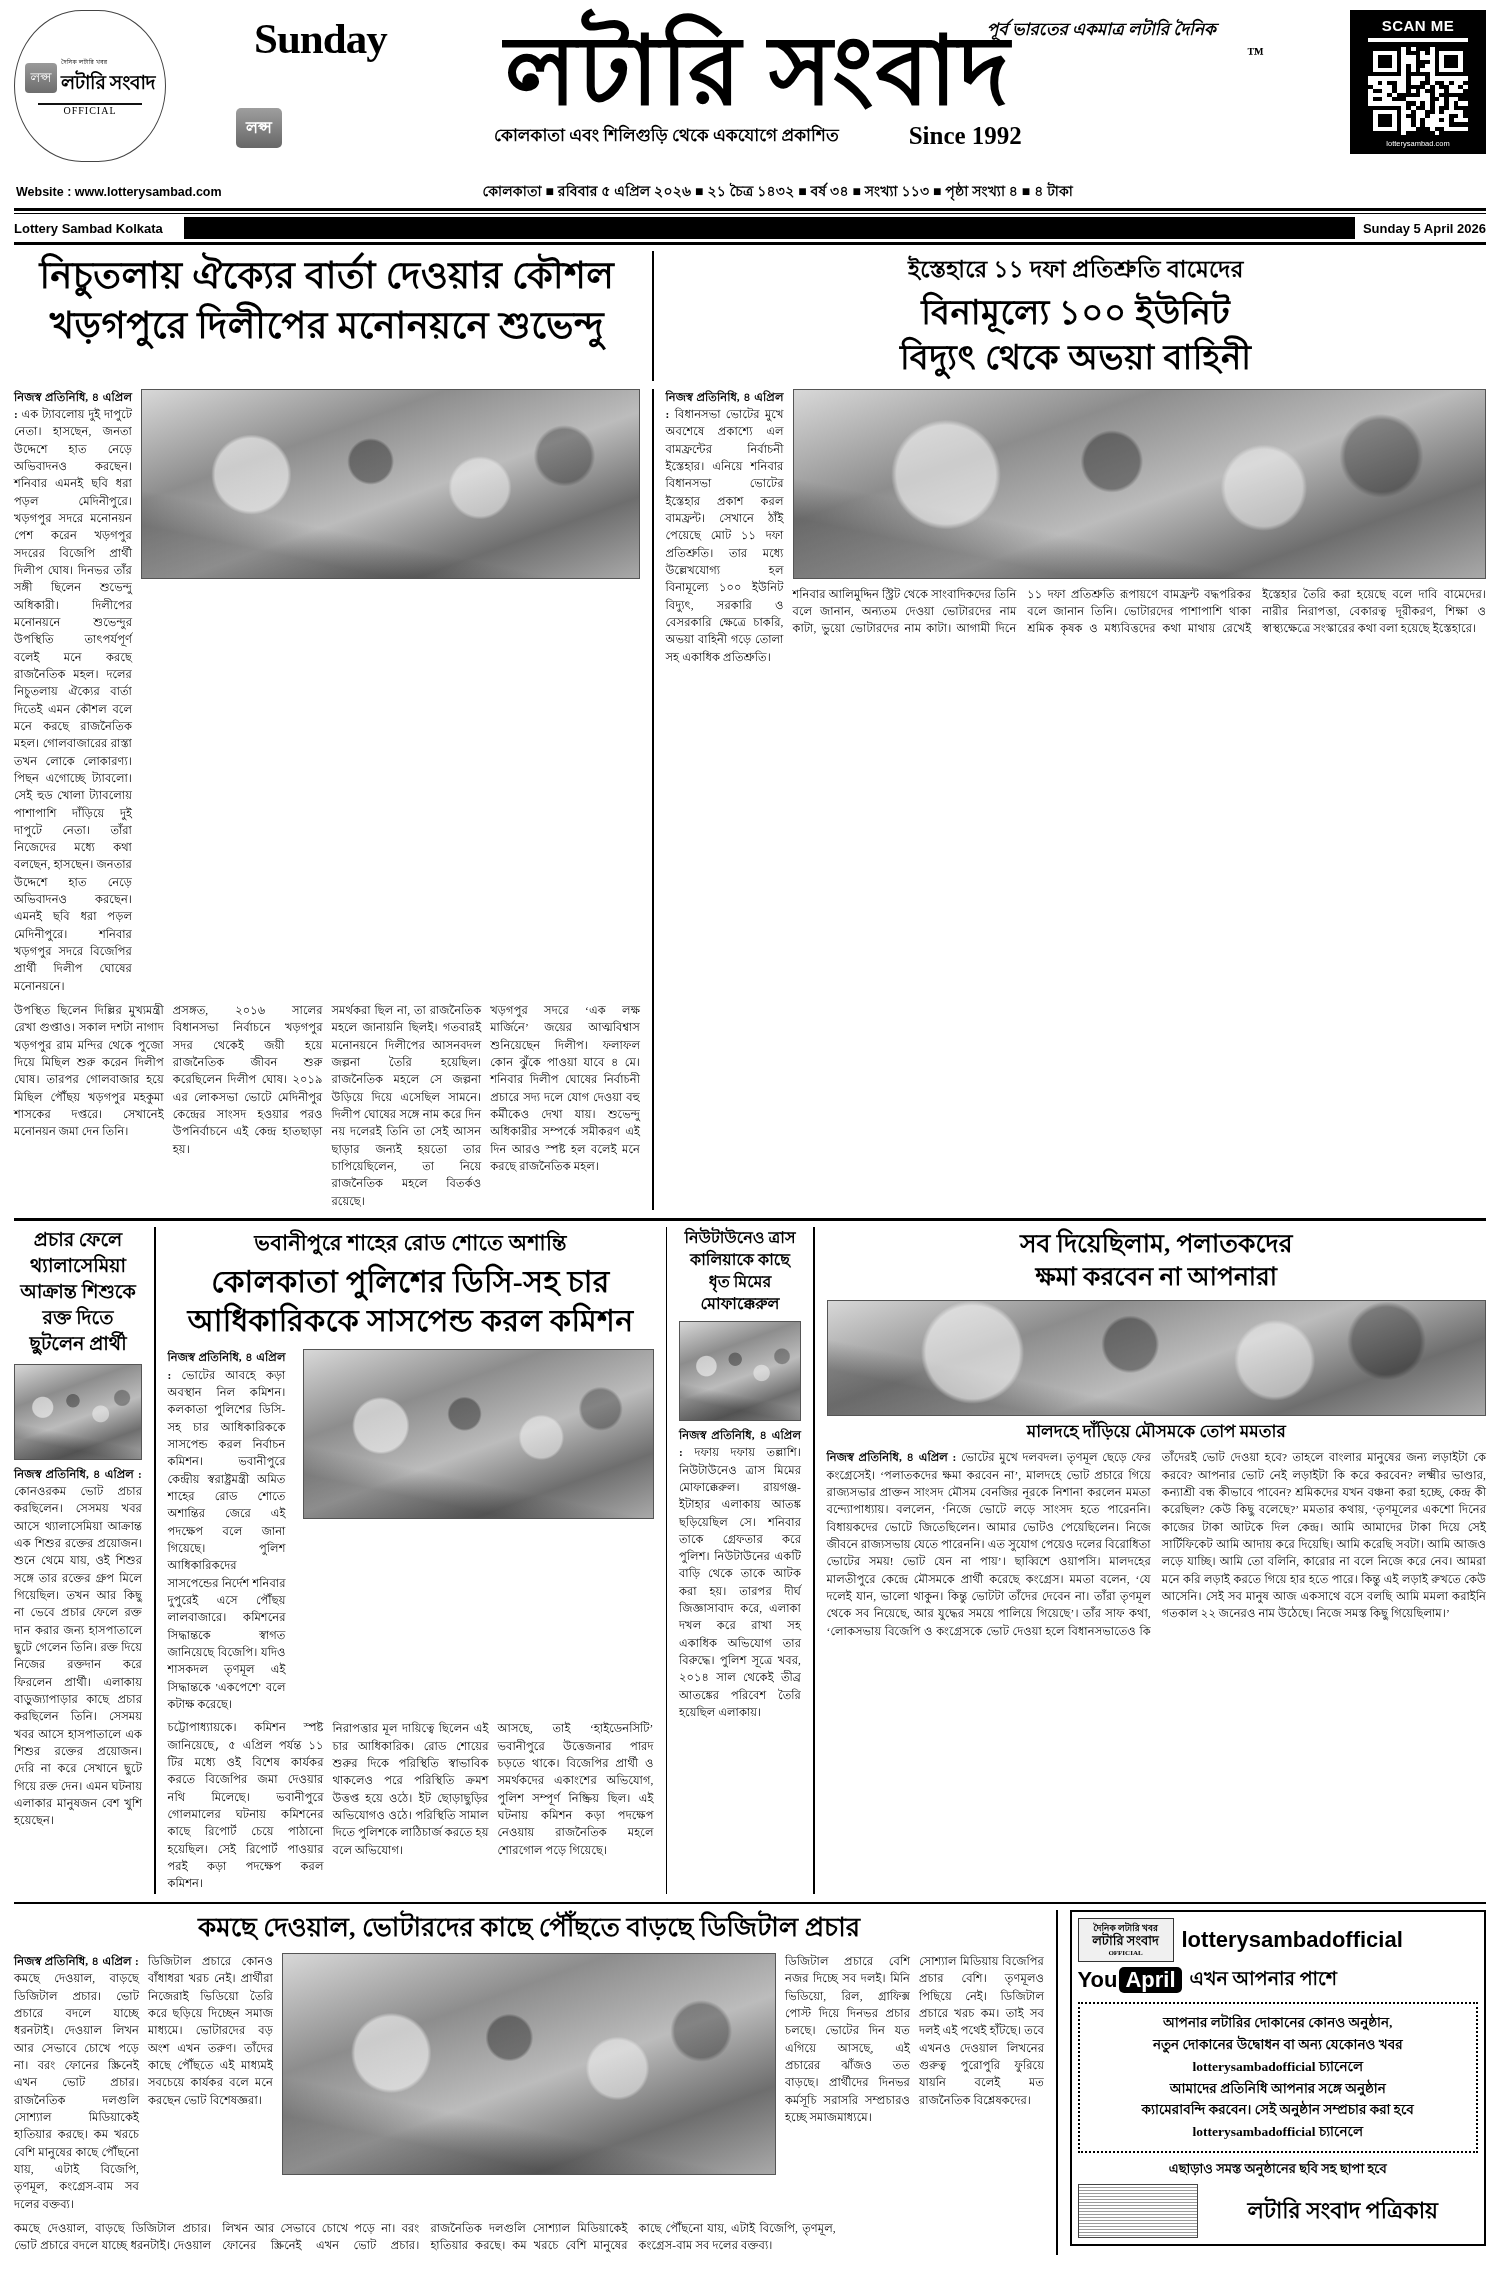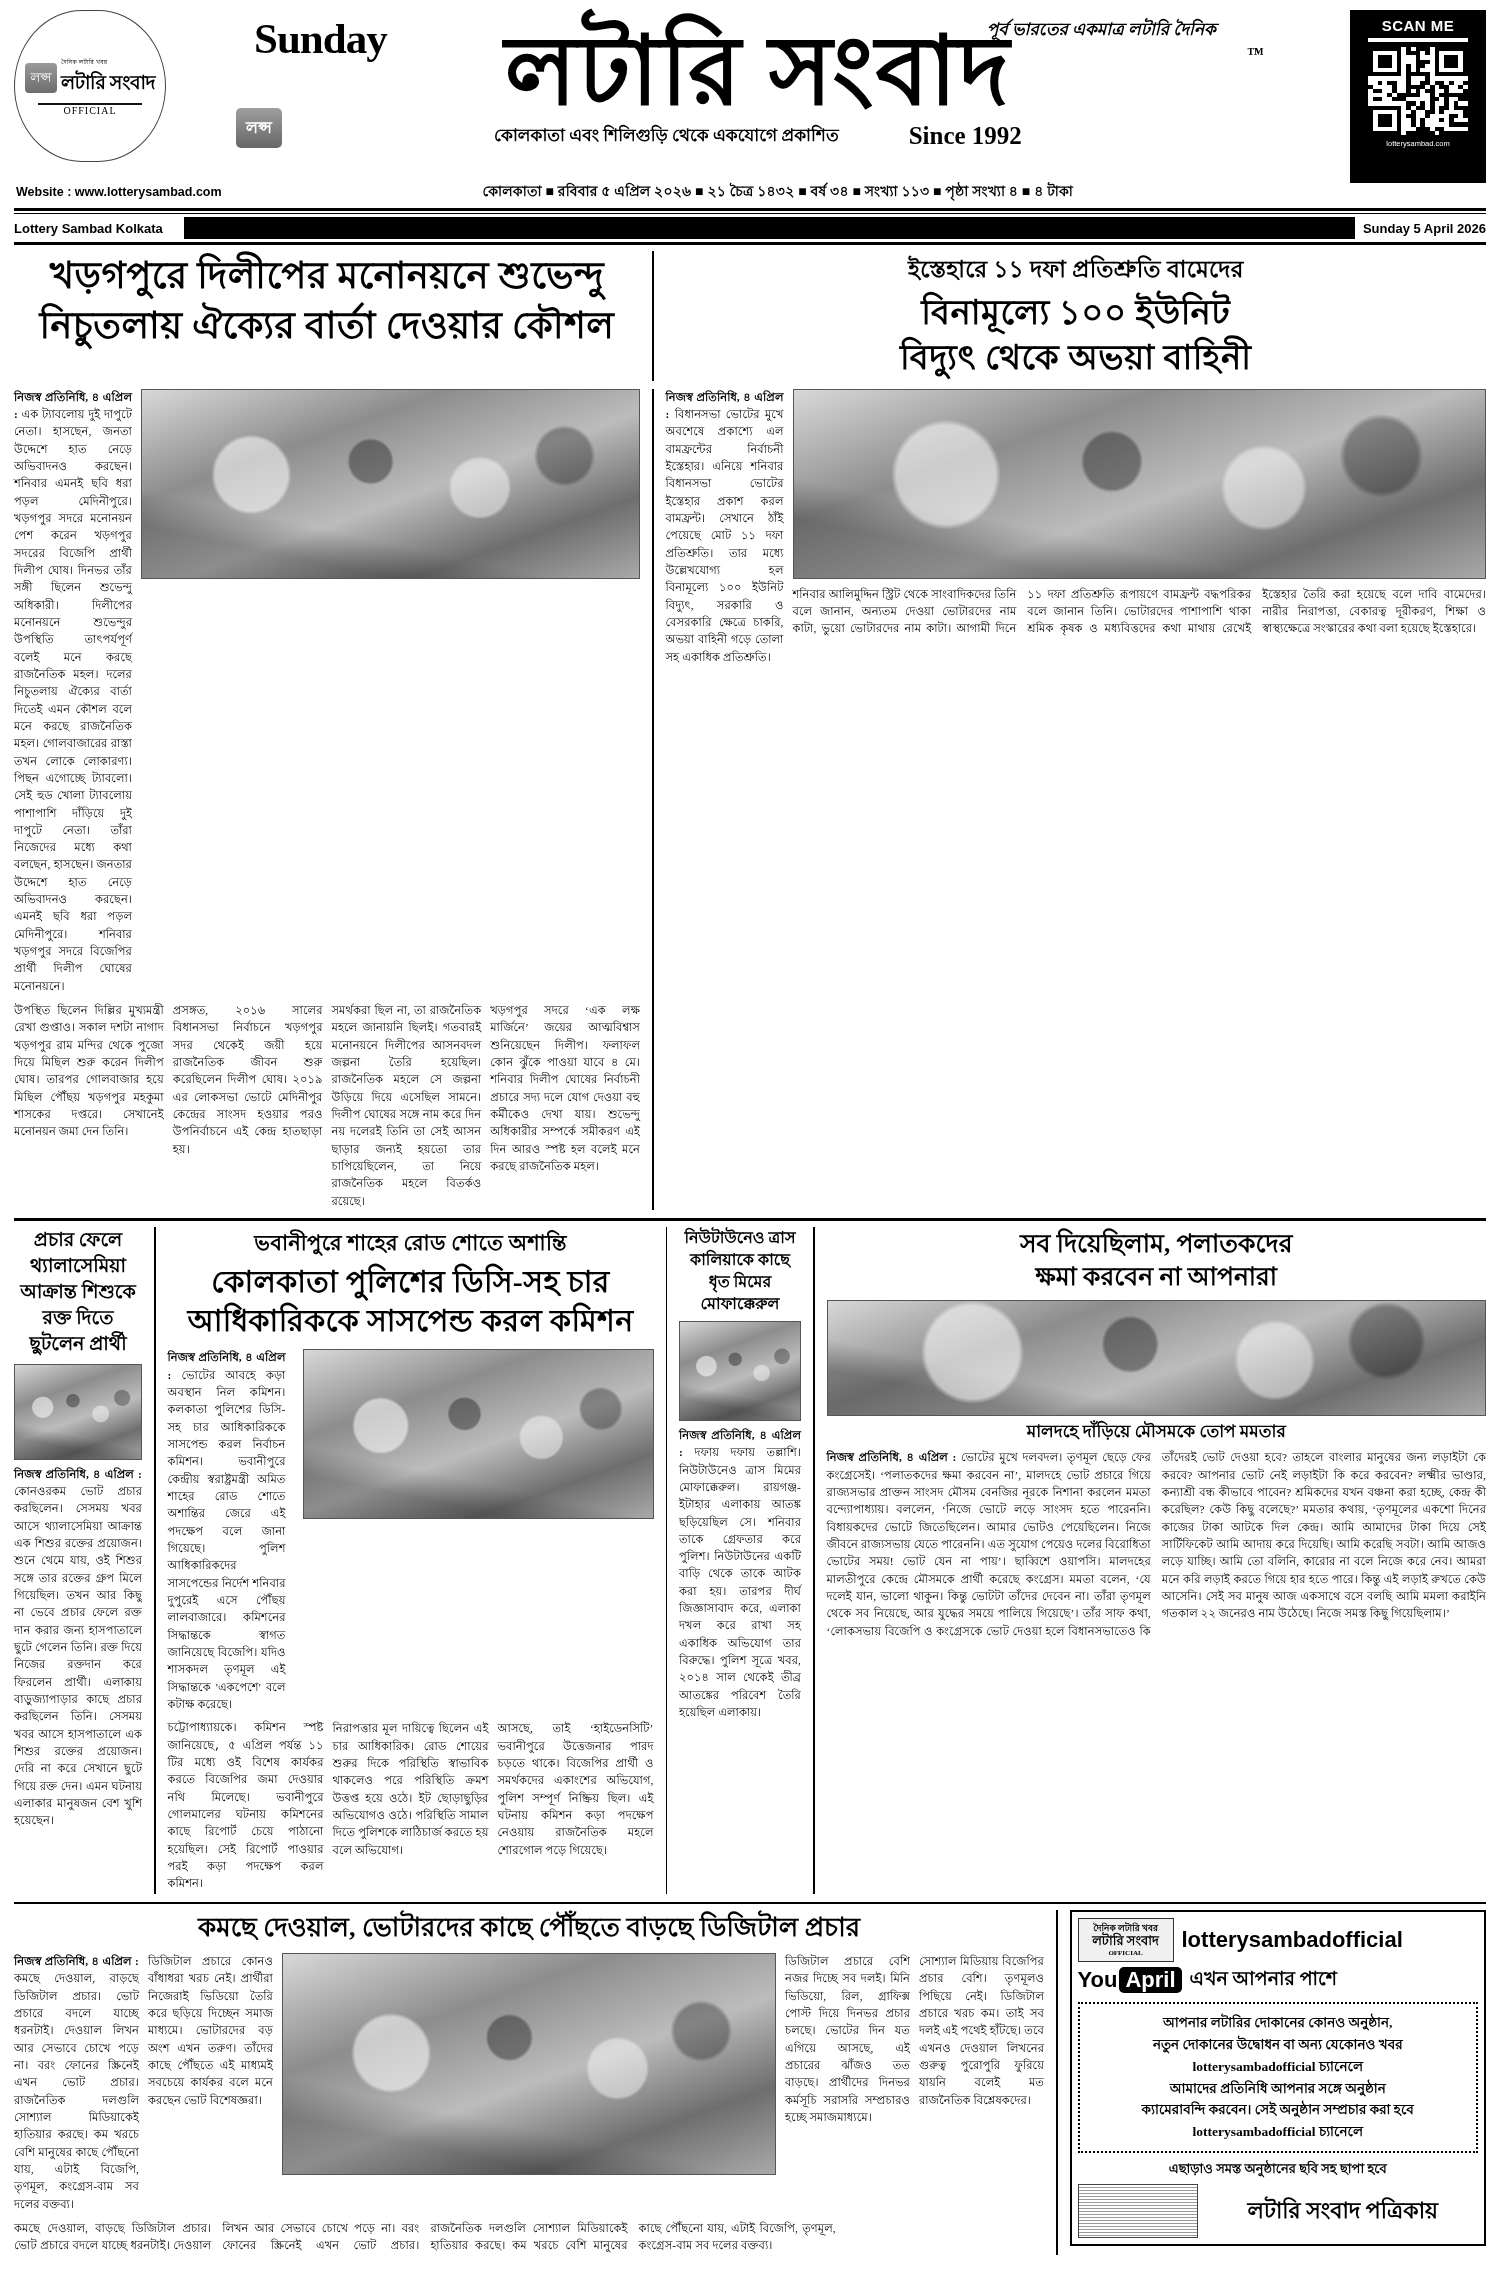--- a/index.html
+++ b/index.html
@@ -100,21 +100,21 @@
     align-items: flex-end;
     justify-content: center;
     gap: 70px;
     margin-top: 4px;
   }
   .sub-bn { font-size: 17px; font-weight: bold; }
   .since { font-size: 25px; font-weight: bold; font-family: "Liberation Serif", serif; }
 
   .qr-box {
     flex: 0 0 136px;
-    width: 136px; height: 173px;
+    width: 136px; height: 144px;
     background: #000;
     margin-top: 10px;
     padding: 7px 7px 4px;
     display: flex; flex-direction: column; align-items: center;
   }
   .qr-scanme {
     color: #fff; font-family: "Liberation Sans", sans-serif;
     font-size: 15px; font-weight: bold; letter-spacing: .5px;
   }
   .qr-bar { width: 100px; height: 4px; background: #fff; margin: 4px 0 5px; }
@@ -546,22 +546,22 @@
   <div class="section-bar">
     <div class="left">Lottery Sambad Kolkata</div>
     <div class="bar"></div>
     <div class="right">Sunday 5 April 2026</div>
   </div>
   <div class="rule-thick"></div>
 
   <div class="top-area">
 
     <div class="col-left-top">
+      <div class="headline-main">নিচুতলায় ঐক্যের বার্তা দেওয়ার কৌশল</div>
       <div class="headline-main">খড়গপুরে দিলীপের মনোনয়নে শুভেন্দু</div>
-      <div class="headline-main">নিচুতলায় ঐক্যের বার্তা দেওয়ার কৌশল</div>
     </div>
 
     <div class="vrule"></div>
 
     <div class="col-right-top">
       <div class="kicker">ইস্তেহারে ১১ দফা প্রতিশ্রুতি বামেদের</div>
       <div class="headline-right">বিনামূল্যে ১০০ ইউনিট</div>
       <div class="headline-right">বিদ্যুৎ থেকে অভয়া বাহিনী</div>
     </div>
   </div>

